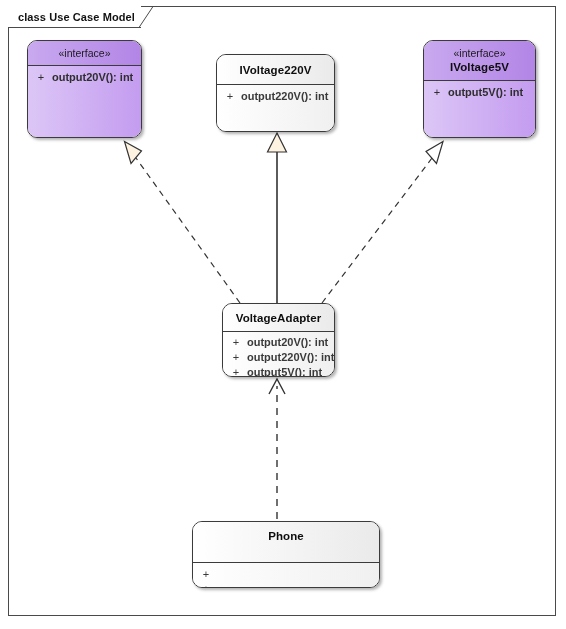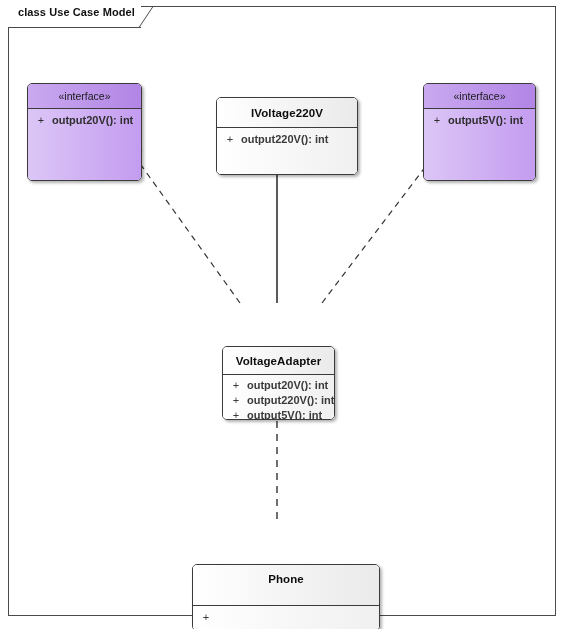--- a/index.html
+++ b/index.html
@@ -32,20 +32,21 @@
   #title-tab {
     position: absolute;
     left: 8px;
     top: 6px;
     height: 22px;
     box-sizing: border-box;
     background: #ffffff;
     border-right: none;
     border-bottom: 1px solid #4a4a4a;
     display: flex;
+    align-items: center;
     padding: 0 6px 0 10px;
     z-index: 6;
   }
   #title-tab .tab-text {
     font-size: 11px;
     font-weight: bold;
     color: #111111;
     white-space: nowrap;
     letter-spacing: 0.1px;
   }
@@ -66,25 +67,24 @@
     height: 629px;
     z-index: 1;
     pointer-events: none;
   }
 
   
   .uml-box {
     position: absolute;
     box-sizing: border-box;
     border: 1px solid #3b3b3b;
-    border-radius: 5px;
+    border-radius: 10px;
     z-index: 3;
     box-shadow: 2px 2px 3px rgba(0,0,0,0.30);
     overflow: hidden;
-    margin-top: 43px;
   }
   .uml-box .head {
     box-sizing: border-box;
     text-align: center;
     padding: 6px 4px 5px 4px;
     border-bottom: 1px solid #3b3b3b;
     line-height: 1.25;
   }
   .uml-box .stereo {
     display: block;
@@ -182,35 +182,36 @@
       <span class="stereo">«interface»</span>
     </div>
     <div class="members">
       <div class="member">
         <span class="vis">+</span>
         <span class="sig">output20V(): int</span>
       </div>
     </div>
   </div>
 
-  <div class="uml-box box-plain" style="left:216px; top:54px; width:142px; height:78px;">
+  <div class="uml-box box-plain" style="left:216px; top:54px; width:119px; height:78px;">
     <div class="head" style="padding-top:8px; padding-bottom:7px;">
       <span class="cname">IVoltage220V</span>
     </div>
     <div class="members">
       <div class="member">
         <span class="vis">+</span>
         <span class="sig">output220V(): int</span>
       </div>
     </div>
   </div>
 
   <div class="uml-box box-iface" style="left:423px; top:40px; width:113px; height:98px;">
     <div class="head">
       <span class="stereo">«interface»</span>
+      <span class="cname">IVoltage5V</span>
     </div>
     <div class="members">
       <div class="member">
         <span class="vis">+</span>
         <span class="sig">output5V(): int</span>
       </div>
     </div>
   </div>
 
   <div class="uml-box box-plain" style="left:222px; top:303px; width:113px; height:74px;">

